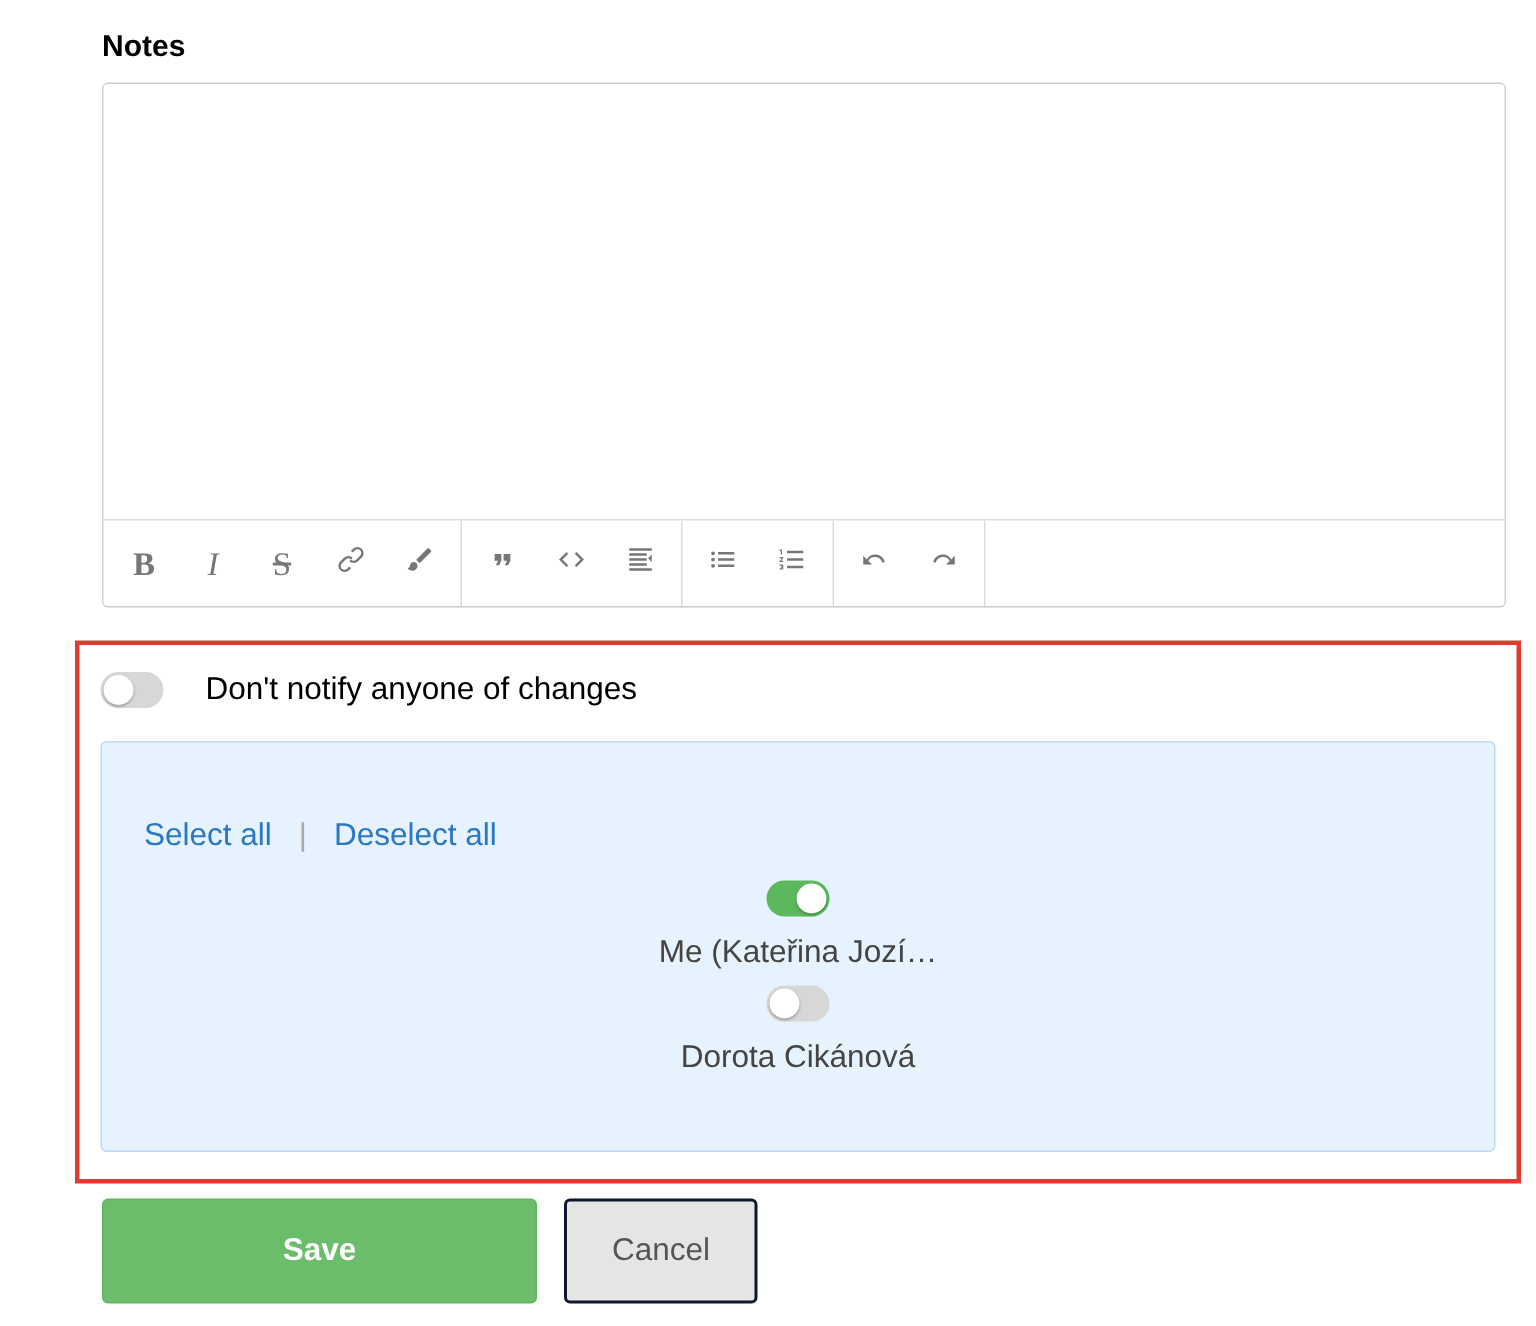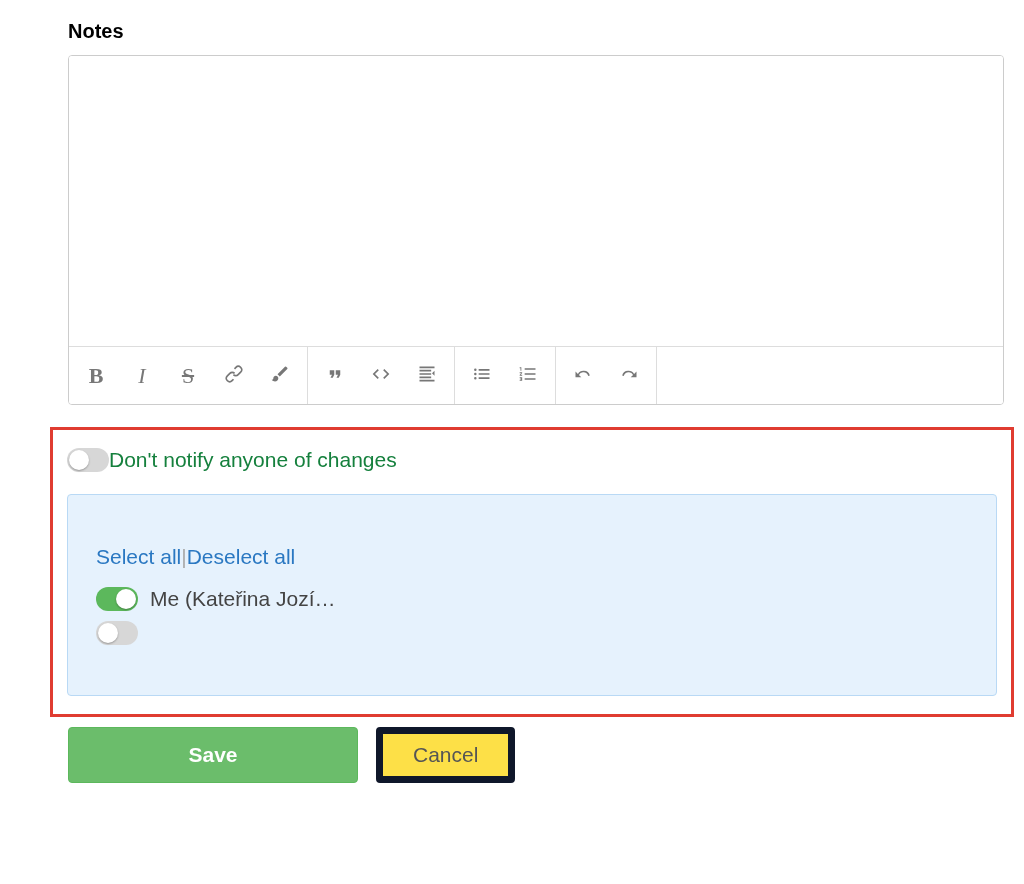--- a/index.html
+++ b/index.html
@@ -60,23 +60,23 @@
       border: 3px solid #e03c31;
       padding: 18px 14px 18px 14px;
       margin-left: -18px;
       margin-right: -10px;
       margin-bottom: 10px;
     }
 
     .toggle-row {
       display: flex;
       align-items: center;
-      gap: 0;
+      gap: 28px;
       font-size: 21px;
-      color: #15803d;
+      color: #000000;
       margin-bottom: 12px;
     }
     .toggle {
       position: relative;
       width: 42px;
       height: 24px;
       border-radius: 24px;
       cursor: pointer;
       flex-shrink: 0;
       transition: background 0.2s;
@@ -99,67 +99,69 @@
     .notify-panel {
       background: #e6f2fd;
       border: 1px solid #b9d9f5;
       border-radius: 4px;
       padding: 50px 28px 40px 28px;
       margin-top: 22px;
     }
     .select-links {
       display: flex;
       align-items: center;
+      gap: 18px;
       font-size: 21px;
       margin-bottom: 18px;
     }
     .select-links a {
       color: #2a78c2;
       text-decoration: none;
       cursor: pointer;
     }
     .select-links .sep {
       color: #aaa;
     }
 
     .person-row {
       display: flex;
       align-items: center;
       gap: 12px;
       font-size: 21px;
       color: #444;
       margin-bottom: 10px;
+      flex-direction: column;
     }
 
     .actions {
       display: flex;
       gap: 18px;
       margin-top: 10px;
     }
     .btn {
-      height: 56px;
+      height: 70px;
       display: inline-flex;
       align-items: center;
       justify-content: center;
       font-size: 21px;
       border-radius: 4px;
       cursor: pointer;
       padding: 0 30px;
     }
     .btn-save {
       background: #6bbd6b;
       color: #fff;
       font-weight: 700;
       width: 290px;
       border: 1px solid #5cb85c;
     }
     .btn-cancel {
-      background: #fde047;
+      background: #e5e5e5;
       color: #555;
-      border: 7px solid #0f172a;
+      border: 2px solid #0f172a;
     }
   </style>
 </head>
 <body>
 
 <div class="container">
 
   <div class="notes-label">Notes</div>
 
   <div class="editor-wrapper">
@@ -276,20 +278,21 @@
         <div class="toggle toggle-on">
           <div class="toggle-knob"></div>
         </div>
         <span>Me (Kateřina Jozí…</span>
       </div>
 
       <div class="person-row">
         <div class="toggle toggle-off">
           <div class="toggle-knob"></div>
         </div>
+        <span>Dorota Cikánová</span>
       </div>
     </div>
   </div>
 
   <div class="actions">
     <div class="btn btn-save">Save</div>
     <div class="btn btn-cancel">Cancel</div>
   </div>
 
 </div>

